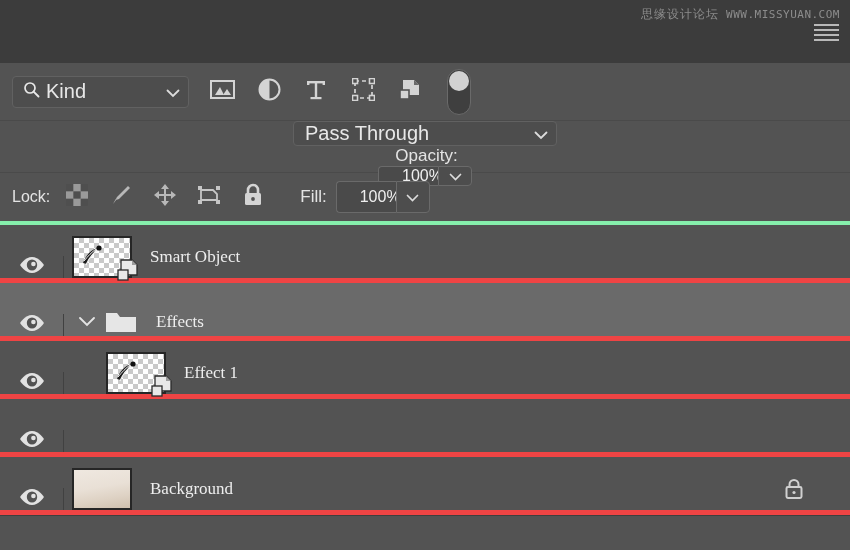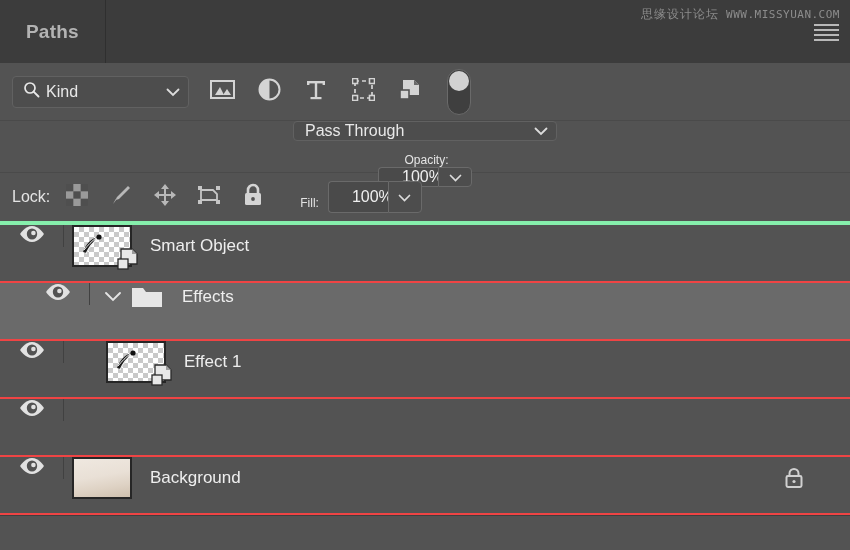--- a/index.html
+++ b/index.html
@@ -84,21 +84,21 @@
     border-bottom: 1px solid #4a4a4a;
   }
   .dropdown {
     height: 32px;
     background: #4d4d4d;
     border: 1px solid #616161;
     border-radius: 4px;
     display: flex;
     align-items: center;
     color: #e8e8e8;
-    font-size: 16px;
+    font-size: 20px;
     cursor: pointer;
   }
   #kind-dd { width: 177px; padding: 0 8px 0 10px; justify-content: space-between; }
   #kind-dd .kind-left { display: flex; align-items: center; gap: 6px; }
 
   .icon-btn {
     width: 38px; height: 34px;
     display: flex; align-items: center; justify-content: center;
     cursor: pointer;
   }
@@ -125,21 +125,21 @@
   #blendrow {
     height: 52px;
     background: #535353;
     display: flex;
     align-items: center;
     padding: 0 12px;
     border-bottom: 1px solid #4a4a4a;
     flex-direction: column;
   }
   #blend-dd { width: 264px; padding: 0 8px 0 11px; justify-content: space-between; }
-  .field-label { font-size: 12px; color: #e4e4e4; margin: 12px 9px 0 12px; }
+  .field-label { font-size: 17px; color: #e4e4e4; margin: 0 9px 0 12px; }
   .numgroup { display: flex; align-items: stretch; height: 32px; }
   .numfield {
     width: 60px;
     background: #4a4a4a;
     border: 1px solid #6a6a6a;
     border-right: none;
     border-radius: 4px 0 0 4px;
     display: flex; align-items: center;
     padding-left: 23px;
     font-size: 16px;
@@ -167,26 +167,27 @@
   #lock-label { font-size: 16px; color: #e4e4e4; margin-right: 8px; }
   #lock-icons { display: flex; align-items: center; gap: 6px; }
   #lockrow .field-label { margin-left: 28px; }
 
   
   #layerlist { background: #4b4b4b; }
   .layer-row {
     position: relative;
     height: 58px;
     display: flex;
-    align-items: flex-start;
-    border-bottom: 2px solid #ef4444;
+    align-items: flex-end;
+    border-bottom: 5px solid #ef4444;
     background: #535353;
     cursor: default;
-  }
-  .layer-row.selected { background: #6a6a6a; padding-left: 26px; }
+    font-family: Liberation Serif, serif;
+  }
+  .layer-row.selected { background: #6a6a6a; }
   .layer-row.selected .row-body { background: #6a6a6a; }
 
   .eye-cell {
     width: 64px;
     display: flex; align-items: center; justify-content: center;
     border-right: 1px solid #414141;
     cursor: pointer;
   }
   .row-body {
     flex: 1;
@@ -258,21 +259,20 @@
     background: #535353;
     border-top: 1px solid #3f3f3f;
   }
 </style>
 </head>
 <body>
 
 <div id="panel">
 
   <div id="tabbar">
-    <div class="tab">Paths</div>
     <div id="tab-spacer"></div>
 
     <div id="watermark">
       <span class="wm-cn">思缘设计论坛</span>
       <span class="wm-url">WWW.MISSYUAN.COM</span>
     </div>
 
     <div id="menu-btn">
       <i></i>
       <i></i>

